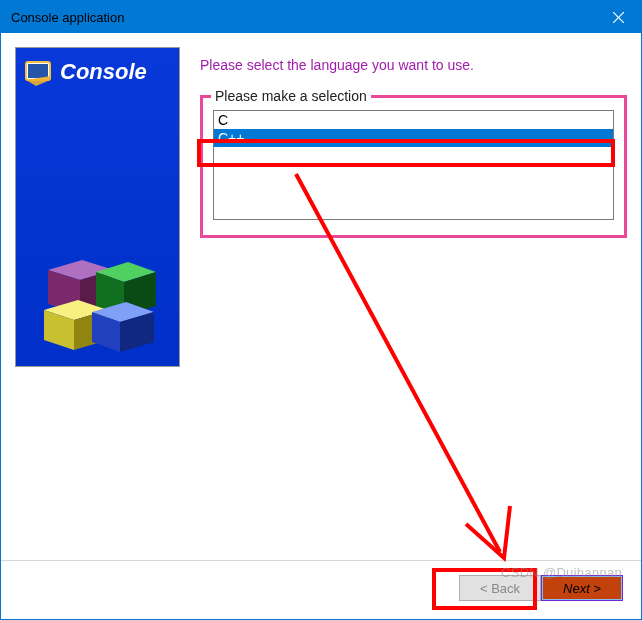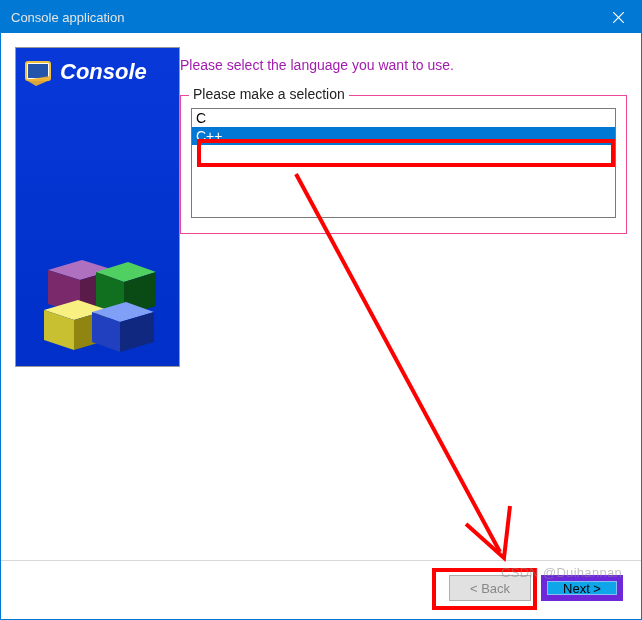--- a/index.html
+++ b/index.html
@@ -18,21 +18,21 @@
     .window {
       width: 100%;
       height: 100%;
       border: 1px solid #0078d4;
       display: flex;
       flex-direction: column;
       background: #fff;
     }
     .titlebar {
       background: #0078d4;
-      color: #e5e5e5;
+      color: #000000;
       height: 32px;
       display: flex;
       align-items: center;
       padding-left: 10px;
       font-size: 13px;
     }
     .titlebar-title {
       flex: 1;
     }
     .titlebar-close {
@@ -42,20 +42,21 @@
       align-items: center;
       justify-content: center;
       cursor: pointer;
       color: #fff;
       font-size: 14px;
     }
     .content {
       flex: 1;
       display: flex;
       padding: 14px;
+      gap: 20px;
       background: #fff;
     }
     .side-panel {
       width: 165px;
       height: 320px;
       background: linear-gradient(to bottom, #0838d8, #0030c8);
       border: 1px solid #999;
       position: relative;
       overflow: hidden;
     }
@@ -88,21 +89,21 @@
     .main-panel {
       flex: 1;
       padding-top: 10px;
     }
     .instruction {
       font-size: 14px;
       color: #a21caf;
       margin-bottom: 22px;
     }
     .groupbox {
-      border: 1px solid #ec4899;
+      border: 3px solid #ec4899;
       padding: 12px 10px 15px 10px;
       position: relative;
       margin-top: 8px;
     }
     .group-label {
       position: absolute;
       top: -10px;
       left: 8px;
       background: #fff;
       padding: 0 4px;
@@ -122,36 +123,37 @@
     }
     .list-item.selected {
       background: #0078d4;
       color: #fff;
     }
     .button-bar {
       border-top: 1px solid #d8d8d8;
       padding: 14px 18px 18px 0;
       display: flex;
       justify-content: flex-end;
-      gap: 10px;
+      gap: 0;
       background: #fff;
     }
     .btn {
       min-width: 82px;
       height: 26px;
       border: 1px solid #adadad;
       background: #e1e1e1;
       font-size: 13px;
       cursor: pointer;
       padding: 0 10px;
     }
     .btn.default {
-      border: 6px solid #6d28d9;
+      border: 1px solid #6d28d9;
       box-shadow: inset 0 0 0 1px #86bef2;
-      background: #0ea5e9;
+      background: #c2410c;
+      font-style: italic;
     }
     .btn.disabled {
       color: #888;
     }
     .annotations {
       position: absolute;
       top: 0;
       left: 0;
       width: 642px;
       height: 620px;

